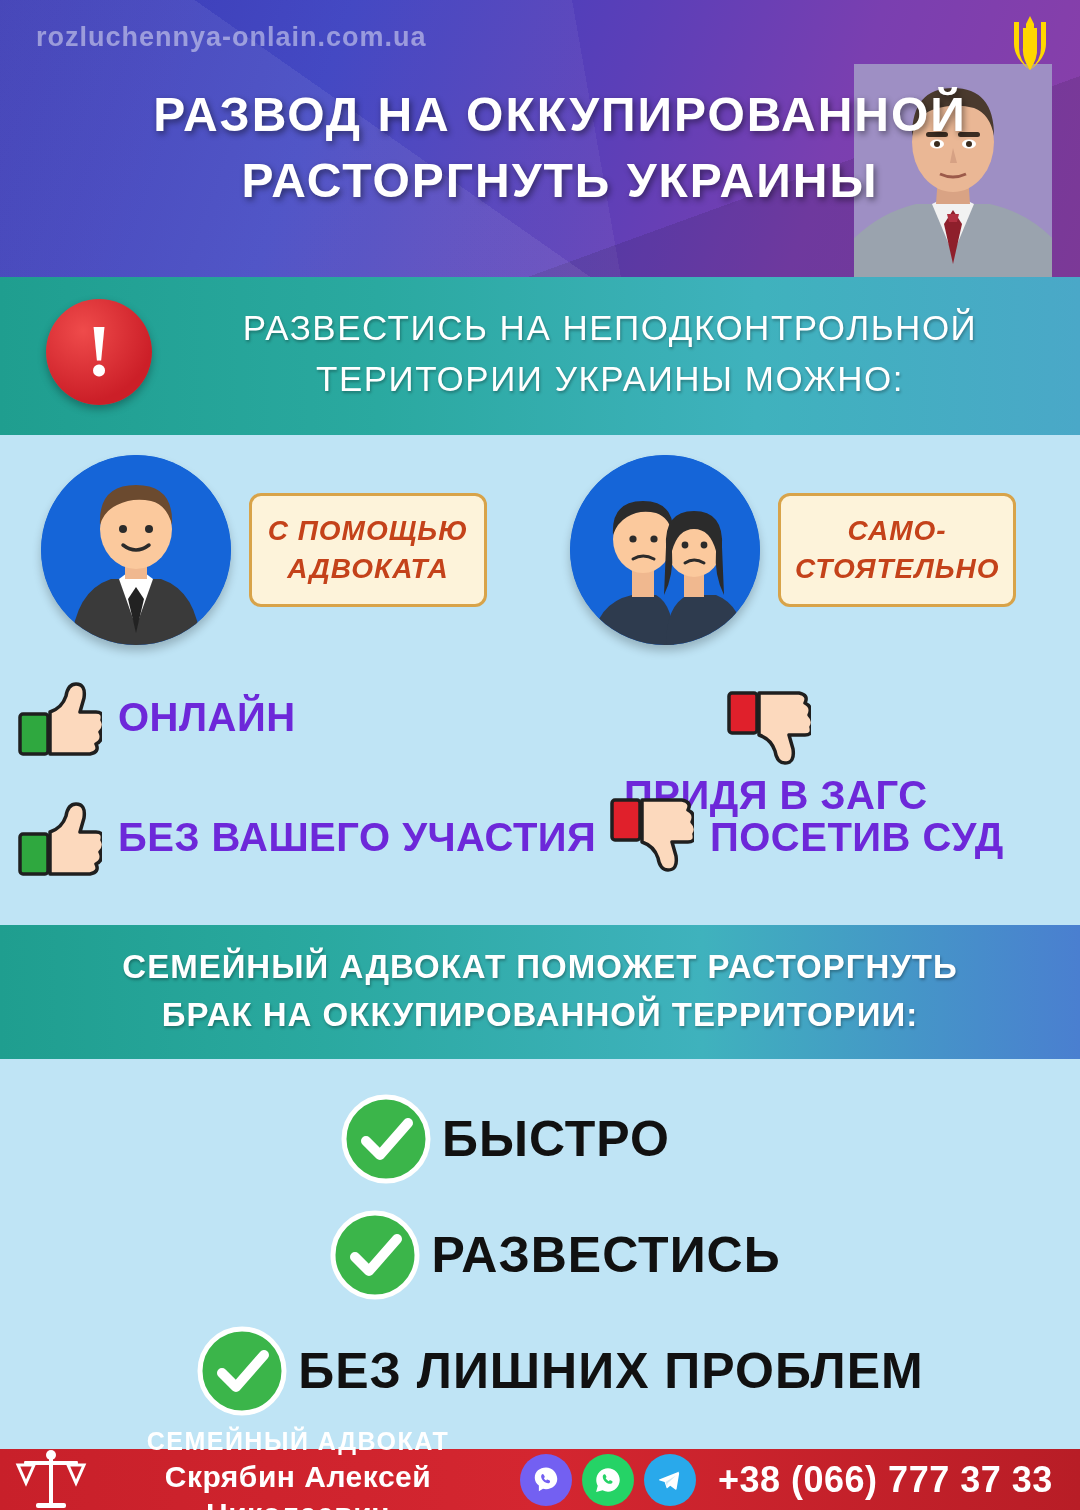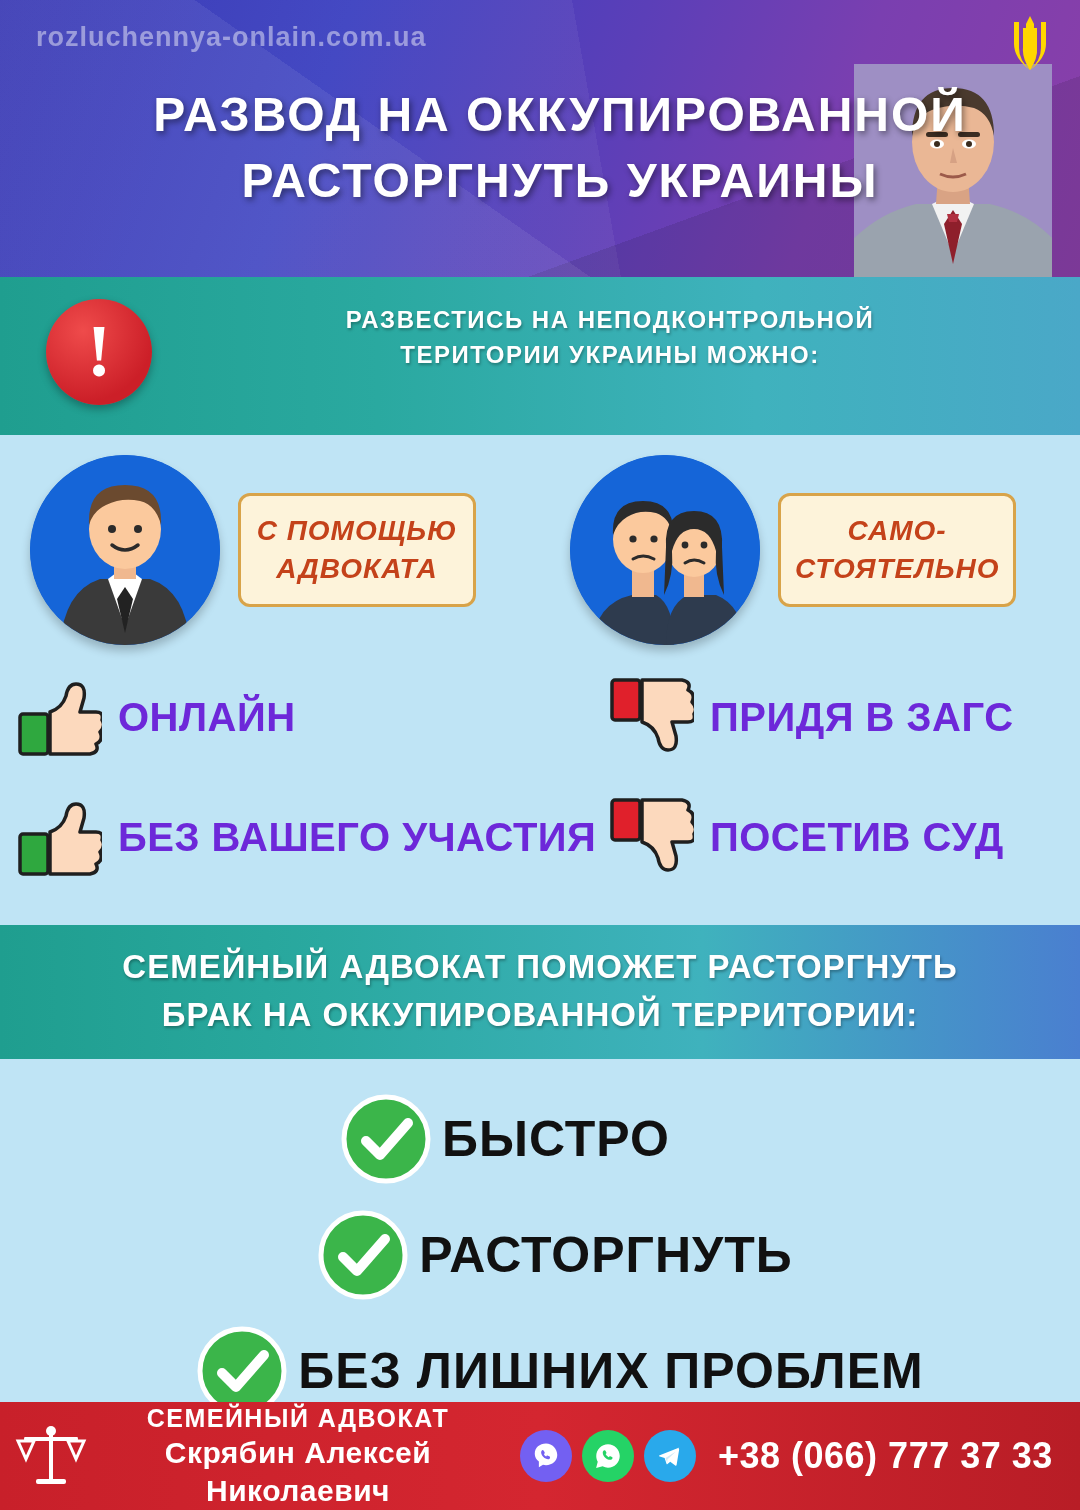--- a/index.html
+++ b/index.html
@@ -106,42 +106,42 @@
     font-size: 74px;
     font-weight: bold;
     line-height: 104px;
     text-align: center;
     font-family: "Liberation Serif", serif;
   }
   .band-green-text {
     margin-left: 140px;
     text-align: center;
     color: #ffffff;
-    font-size: 24px;
-    font-weight: bold;
+    font-size: 35px;
+    font-weight: normal;
     letter-spacing: 1.5px;
     line-height: 1.45;
     text-shadow: 1px 2px 3px rgba(0,0,0,0.3);
     padding-top: 4px;
   }
 
   
   .options {
     position: relative;
     background: #bfe4f5;
     padding: 24px 0 18px 0;
     height: 490px;
     box-sizing: border-box;
   }
   .opt-row {
     position: absolute;
     display: flex;
     align-items: center;
   }
-  .opt-left { left: 30px; top: 20px; }
+  .opt-left { left: 41px; top: 20px; }
   .opt-right { left: 570px; top: 20px; }
 
   .avatar-circle {
     width: 190px;
     height: 190px;
     border-radius: 50%;
     background: #1565d8;
     position: relative;
     overflow: hidden;
     box-shadow: 0 6px 10px rgba(0,0,0,0.22);
@@ -236,21 +236,21 @@
   .b1 { padding-right: 110px; }
   .b2 { padding-right: 10px; }
   .b3 { padding-right: 0px; }
 
   
   .footer {
     position: absolute;
     left: 0;
     bottom: 0;
     width: 1080px;
-    height: 108px;
+    height: 61px;
     background: linear-gradient(90deg, #c8202a 0%, #d42630 50%, #b81d26 100%);
     display: flex;
     align-items: center;
   }
   .scales {
     width: 74px;
     height: 74px;
     margin-left: 14px;
     flex: 0 0 auto;
   }
@@ -425,21 +425,21 @@
     <div class="pros-cons">
 
       <div class="pc-row">
         <div class="pc-item" style="left:16px; top:4px;">
           <svg class="thumb" viewBox="0 0 86 86">
             <rect x="4" y="40" width="28" height="40" rx="3" fill="#2fa83f" stroke="#1f1f1f" stroke-width="3.5"></rect>
             <path d="M34 80 L34 38 Q46 34 50 22 Q52 10 60 10 Q70 10 68 24 L64 38 L80 38 Q88 38 86 46 Q90 52 84 58 Q88 66 80 70 Q84 78 74 80 Z" fill="#fcd9bd" stroke="#1f1f1f" stroke-width="3.5" stroke-linejoin="round"></path>
           </svg>
           <span class="pc-text">ОНЛАЙН</span>
         </div>
-        <div class="pc-item" style="left:608px; top:4px;">
+        <div class="pc-item" style="left:608px; top:17px;flex-direction:column;">
           <svg class="thumb" viewBox="0 0 86 86">
             <rect x="4" y="6" width="28" height="40" rx="3" fill="#e0202b" stroke="#1f1f1f" stroke-width="3.5"></rect>
             <path d="M34 6 L34 48 Q46 52 50 64 Q52 76 60 76 Q70 76 68 62 L64 48 L80 48 Q88 48 86 40 Q90 34 84 28 Q88 20 80 16 Q84 8 74 6 Z" fill="#fcd9bd" stroke="#1f1f1f" stroke-width="3.5" stroke-linejoin="round"></path>
           </svg>
           <span class="pc-text">ПРИДЯ В ЗАГС</span>
         </div>
       </div>
 
       <div class="pc-row">
         <div class="pc-item" style="left:16px; top:12px;">
@@ -474,21 +474,21 @@
         <path d="M26 48 L40 62 L68 30" stroke="#ffffff" stroke-width="10" fill="none" stroke-linecap="round" stroke-linejoin="round"></path>
       </svg>
       <span class="benefit-text">БЫСТРО</span>
     </div>
 
     <div class="benefit b2">
       <svg class="check" viewBox="0 0 92 92">
         <circle cx="46" cy="46" r="42" fill="#3bb54a" stroke="#ffffff" stroke-width="5"></circle>
         <path d="M26 48 L40 62 L68 30" stroke="#ffffff" stroke-width="10" fill="none" stroke-linecap="round" stroke-linejoin="round"></path>
       </svg>
-      <span class="benefit-text">РАСТОРГНУТЬ</span>
+      <span class="benefit-text">РАЗВЕСТИСЬ</span>
     </div>
 
     <div class="benefit b3">
       <svg class="check" viewBox="0 0 92 92">
         <circle cx="46" cy="46" r="42" fill="#3bb54a" stroke="#ffffff" stroke-width="5"></circle>
         <path d="M26 48 L40 62 L68 30" stroke="#ffffff" stroke-width="10" fill="none" stroke-linecap="round" stroke-linejoin="round"></path>
       </svg>
       <span class="benefit-text">БЕЗ ЛИШНИХ ПРОБЛЕМ</span>
     </div>
 

